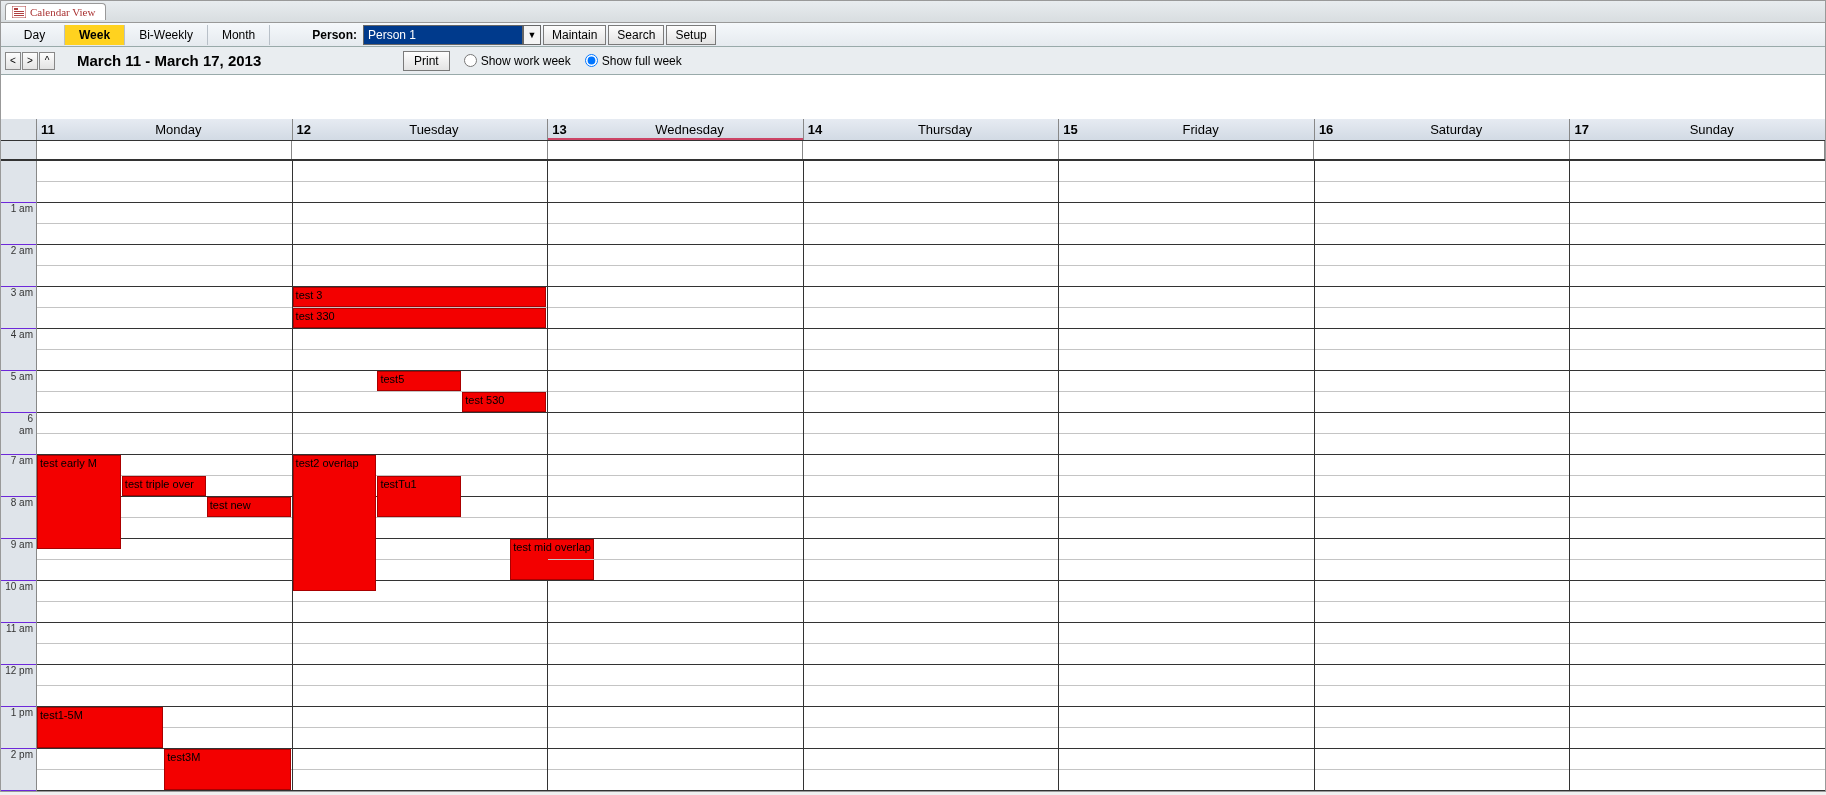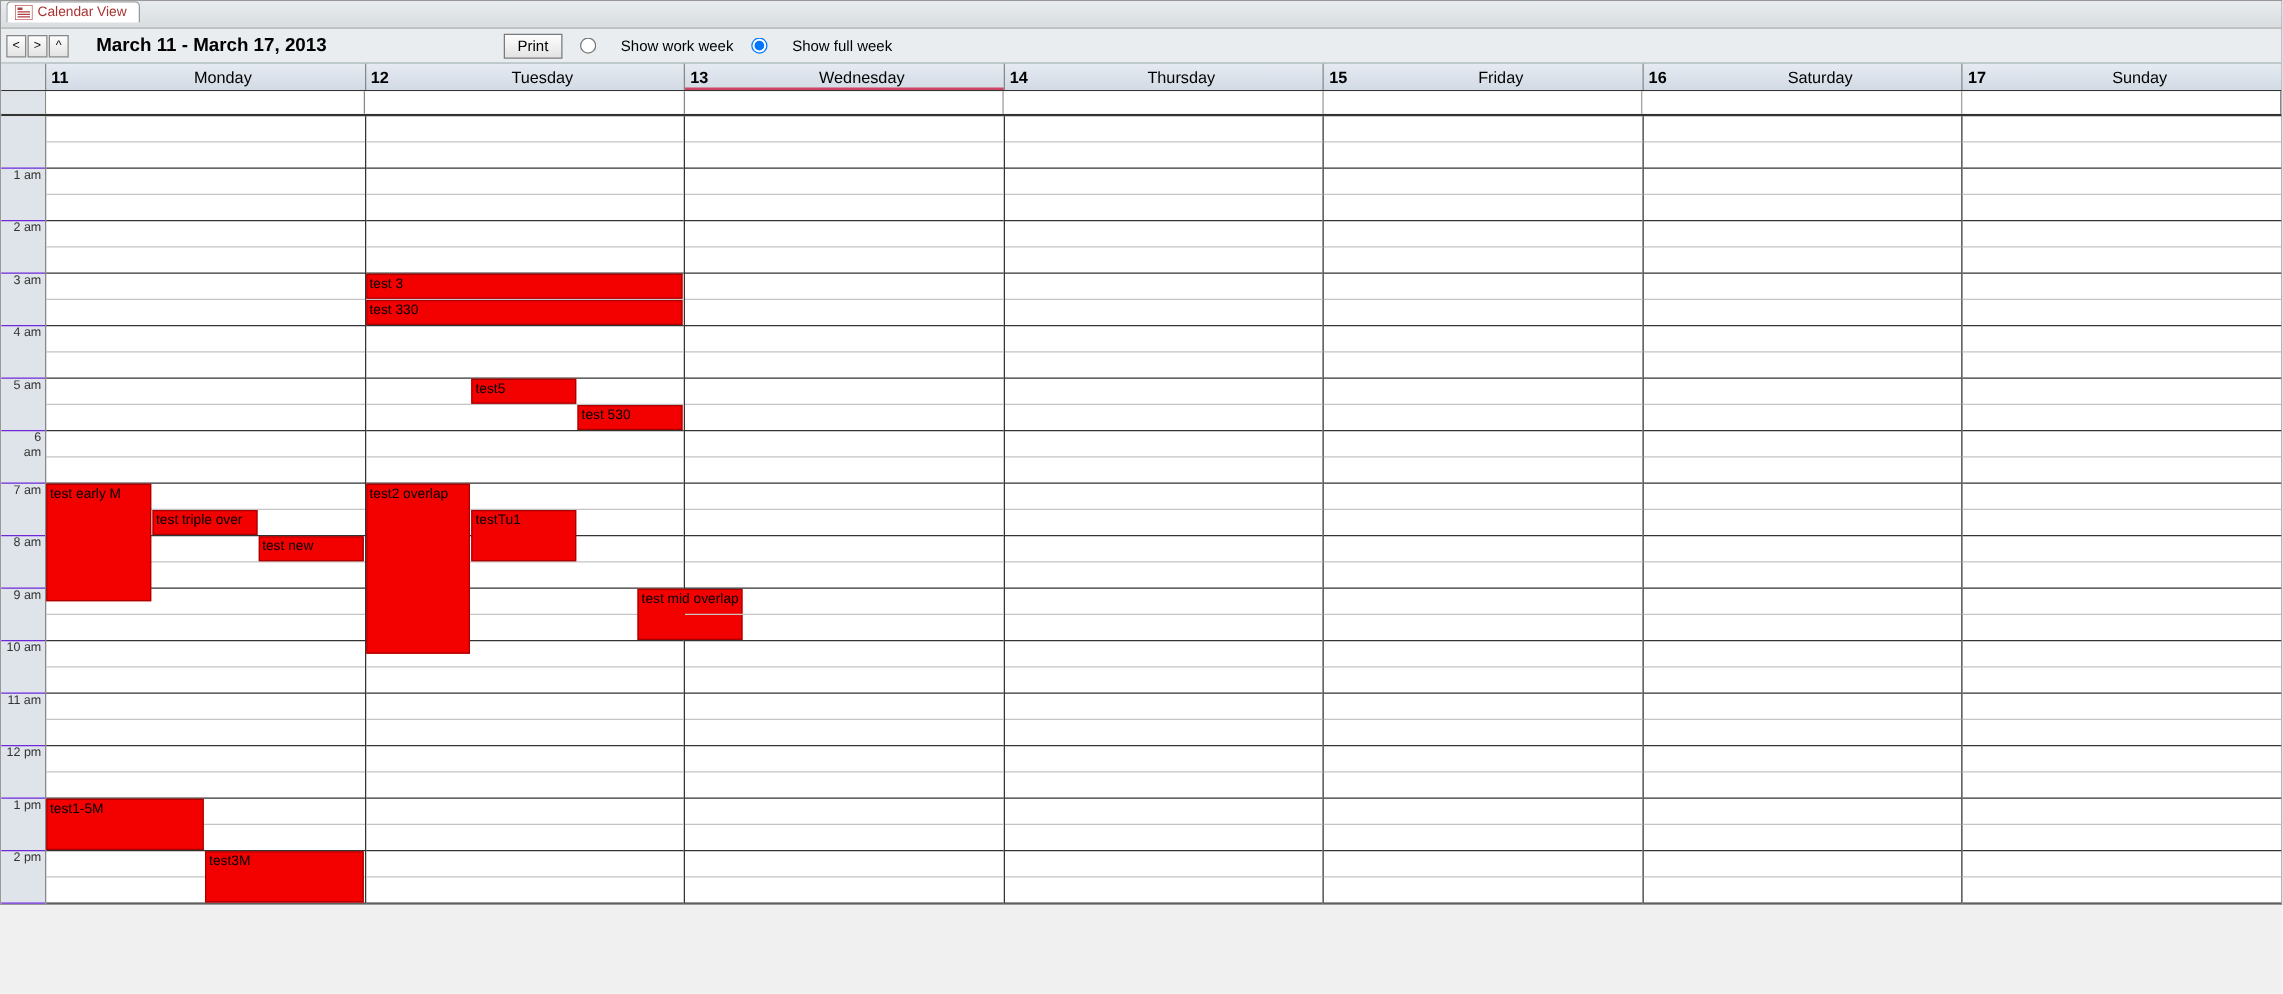--- a/index.html
+++ b/index.html
@@ -1,20 +1,20 @@
 <!DOCTYPE html>
 <html><head>
 <meta charset="utf-8">
 <style>
 * { box-sizing: border-box; margin: 0; padding: 0; }
 body { font-family: "Segoe UI", Tahoma, sans-serif; font-size: 12px; background: #f0f0f0; color: #000; width: 1826px; }
 .app { background: #fff; border: 1px solid #999; }
 
 
-.tab-strip { height: 22px; background: linear-gradient(#e8ecef,#d8dde0); border-bottom: 1px solid #999; display: flex; align-items: flex-start; padding-left: 4px; }
+.tab-strip { height: 22px; background: linear-gradient(#e8ecef,#d8dde0); border-bottom: 1px solid #999; display: flex; align-items: center; padding-left: 4px; font-family: Liberation Serif, serif; }
 .tab { background: #fff; border: 1px solid #999; border-bottom: none; border-radius: 4px 4px 0 0; padding: 2px 10px 2px 6px; display: flex; align-items: center; gap: 4px; font-size: 11px; color: #a33; }
 .tab .icon { width: 14px; height: 12px; display: inline-block; }
 .tab .icon svg { display: block; }
 
 
 .toolbar { display: flex; align-items: center; height: 24px; background: linear-gradient(#f5f8fb,#e5eaef); border-bottom: 1px solid #9aa; padding-left: 4px; gap: 0; }
 .view-buttons { display: flex; }
 .view-btn { min-width: 60px; text-align: center; padding: 3px 14px; font-size: 12px; border-right: 1px solid #b8c0c8; cursor: pointer; background: transparent; }
 .view-btn.active { background: #ffd21f; font-weight: bold; }
 .toolbar-gap { width: 40px; }
@@ -23,25 +23,25 @@
 .person-field { background: #003a8c; color: #fff; padding: 2px 4px; min-width: 160px; height: 20px; border: 1px solid #666; display: inline-flex; align-items: center; }
 .dd-btn { width: 18px; height: 20px; border: 1px solid #666; background: #f4f4f4; display: inline-flex; align-items: center; justify-content: center; cursor: pointer; }
 .tbtn { border: 1px solid #7a7a7a; background: linear-gradient(#fdfdfd,#e3e3e3); padding: 2px 8px; margin-left: 2px; font-size: 12px; cursor: pointer; height: 20px; display: inline-flex; align-items: center; }
 
 
 .subbar { display: flex; align-items: center; height: 28px; background: #e9edf0; border-bottom: 1px solid #9aa; padding-left: 4px; gap: 6px; }
 .nav-btns { display: flex; gap: 1px; }
 .nav-btn { width: 16px; height: 18px; border: 1px solid #888; background: linear-gradient(#fdfdfd,#e3e3e3); display: inline-flex; align-items: center; justify-content: center; font-size: 10px; cursor: pointer; }
 .date-range { font-weight: bold; font-size: 15px; margin-left: 16px; flex: 0 0 320px; }
 .print-btn { border: 1px solid #7a7a7a; background: linear-gradient(#fdfdfd,#e3e3e3); padding: 2px 10px; font-size: 12px; cursor: pointer; }
-.radio-wrap { display: inline-flex; align-items: center; gap: 20px; margin-left: 8px; font-size: 12px; }
+.radio-wrap { display: inline-flex; align-items: center; gap: 4px; margin-left: 8px; font-size: 12px; }
 
 
 .cal { position: relative; }
-.header-row { display: flex; height: 22px; background: linear-gradient(#e6ebf2,#d2dae4); border-bottom: 1px solid #333; }
+.header-row { display: flex; height: 22px; background: linear-gradient(#e6ebf2,#d2dae4); border-bottom: 1px solid #333; margin-top: 44px; }
 .time-gutter { width: 36px; flex: 0 0 36px; background: #dfe4ea; border-right: 1px solid #888; }
 .day-head { flex: 1 1 0; border-right: 1px solid #888; display: flex; align-items: center; position: relative; }
 .day-head:last-child { border-right: none; }
 .day-num { font-weight: bold; font-size: 13px; padding-left: 4px; width: 28px; }
 .day-name { flex: 1; text-align: center; font-size: 13px; }
 
 .allday-row { display: flex; height: 20px; border-bottom: 2px solid #333; }
 .allday-cell { flex: 1 1 0; border-right: 1px solid #888; background: #fff; }
 .allday-row .time-gutter { border-bottom: none; }
 
@@ -76,20 +76,39 @@
             <rect x="2" y="2" width="4" height="2" fill="#b04040"></rect>
             <rect x="2" y="5" width="10" height="1" fill="#b04040"></rect>
             <rect x="2" y="7" width="10" height="1" fill="#b04040"></rect>
             <rect x="2" y="9" width="10" height="1" fill="#b04040"></rect>
           </svg>
       </span>
       <span>Calendar View</span>
     </div>
   </div>
 
+  <div class="toolbar">
+    <div class="view-buttons" id="view-buttons">
+        <div class="view-btn">Day</div>
+        <div class="view-btn active">Week</div>
+        <div class="view-btn">Bi-Weekly</div>
+        <div class="view-btn">Month</div>
+      </div>
+    <div class="toolbar-gap"></div>
+    <span class="lbl">Person:</span>
+    <span class="person-select">
+      <span class="person-field">Person 1</span>
+      <span class="dd-btn">
+          <span class="chev">▼</span>
+        </span>
+    </span>
+    <span class="tbtn">Maintain</span>
+    <span class="tbtn">Search</span>
+    <span class="tbtn">Setup</span>
+  </div>
 
   <div class="subbar">
     <span class="nav-btns">
       <span class="nav-btn">&lt;</span>
       <span class="nav-btn">&gt;</span>
       <span class="nav-btn">^</span>
     </span>
     <span class="date-range">March 11 - March 17, 2013</span>
     <span class="print-btn">Print</span>
     <label class="radio-wrap">

